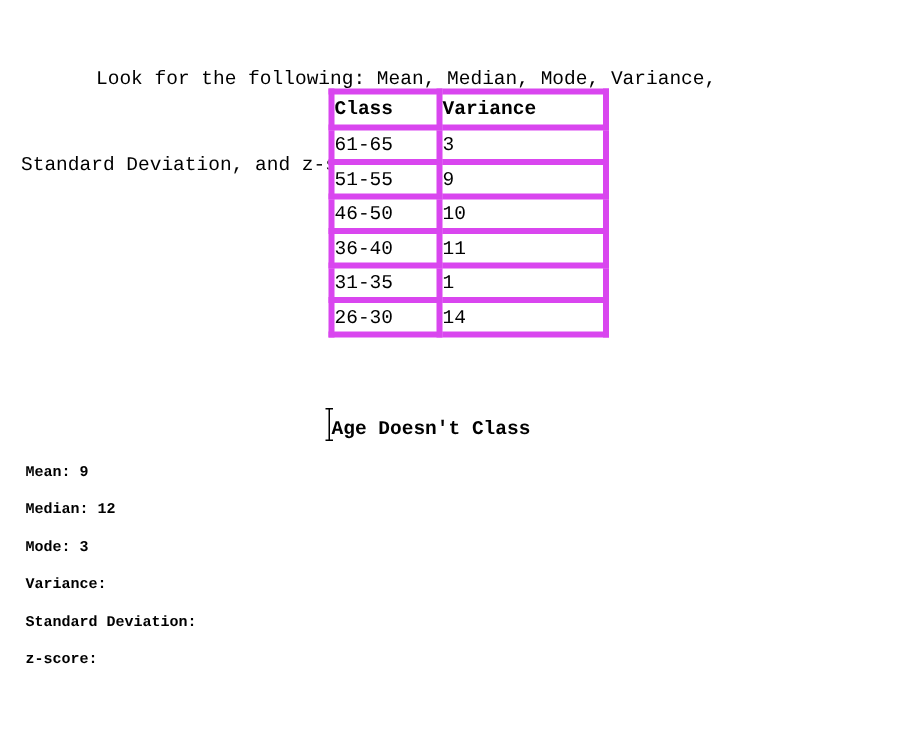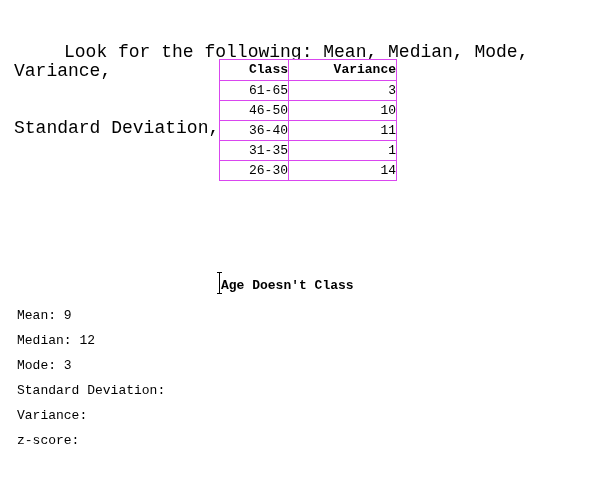--- a/index.html
+++ b/index.html
@@ -17,21 +17,21 @@
     color: #000000;
     -webkit-font-smoothing: none;
   }
 
   
   .intro {
     position: absolute;
     left: 14px;
     top: 5px;
     width: 586px;
-    font-size: 18px;
+    font-size: 13px;
     line-height: 19px;
     font-weight: 400;
     letter-spacing: 0px;
     white-space: pre-wrap;
   }
   .intro-line-1 { text-indent: 50px; display: block; }
   .intro-line-2 { display: block; }
 
   
   .table-wrap {
@@ -40,25 +40,25 @@
     top: 59px;
   }
   table.freq {
     border-collapse: collapse;
     border: 1px solid #000000;
     font-size: 13px;
     background: #ffffff;
   }
   table.freq th,
   table.freq td {
-    border: 1px solid #d946ef;
+    border: 4px solid #d946ef;
     height: 19px;
     line-height: 19px;
     padding: 0;
-    text-align: right;
+    text-align: left;
     font-weight: 400;
     font-family: Liberation Mono, monospace;
   }
   table.freq thead th {
     font-weight: 700;
     height: 20px;
     line-height: 20px;
   }
   table.freq th.col-class,
   table.freq td.col-class {
@@ -112,22 +112,22 @@
   .text-caret::after  { bottom: 0; }
 
   
   .stats {
     position: absolute;
     left: 17px;
     top: 308px;
     width: 400px;
   }
   .stat-line {
-    font-size: 13px;
-    font-weight: 400;
+    font-size: 10px;
+    font-weight: 700;
     line-height: 16px;
     height: 16px;
     margin-bottom: 9px;
     white-space: pre;
   }
 </style>
 </head>
 <body>
 
 <div class="intro">
@@ -142,20 +142,24 @@
         <th class="col-class">Class</th>
         <th class="col-freq">Variance</th>
       </tr>
     </thead>
     <tbody>
       <tr>
         <td class="col-class">61-65</td>
         <td class="col-freq">3</td>
       </tr>
       <tr>
+        <td class="col-class">51-55</td>
+        <td class="col-freq">9</td>
+      </tr>
+      <tr>
         <td class="col-class">46-50</td>
         <td class="col-freq">10</td>
       </tr>
       <tr>
         <td class="col-class">36-40</td>
         <td class="col-freq">11</td>
       </tr>
       <tr>
         <td class="col-class">31-35</td>
         <td class="col-freq">1</td>
@@ -168,16 +172,16 @@
   </table>
 </div>
 
 <div class="text-caret"></div>
 <div class="caption">Age Doesn't Class</div>
 
 <div class="stats">
   <div class="stat-line">Mean: 9</div>
   <div class="stat-line">Median: 12</div>
   <div class="stat-line">Mode: 3</div>
+  <div class="stat-line">Variance:</div>
   <div class="stat-line">Standard Deviation:</div>
-  <div class="stat-line">Variance:</div>
   <div class="stat-line">z-score:</div>
 </div>
 
 </body></html>

